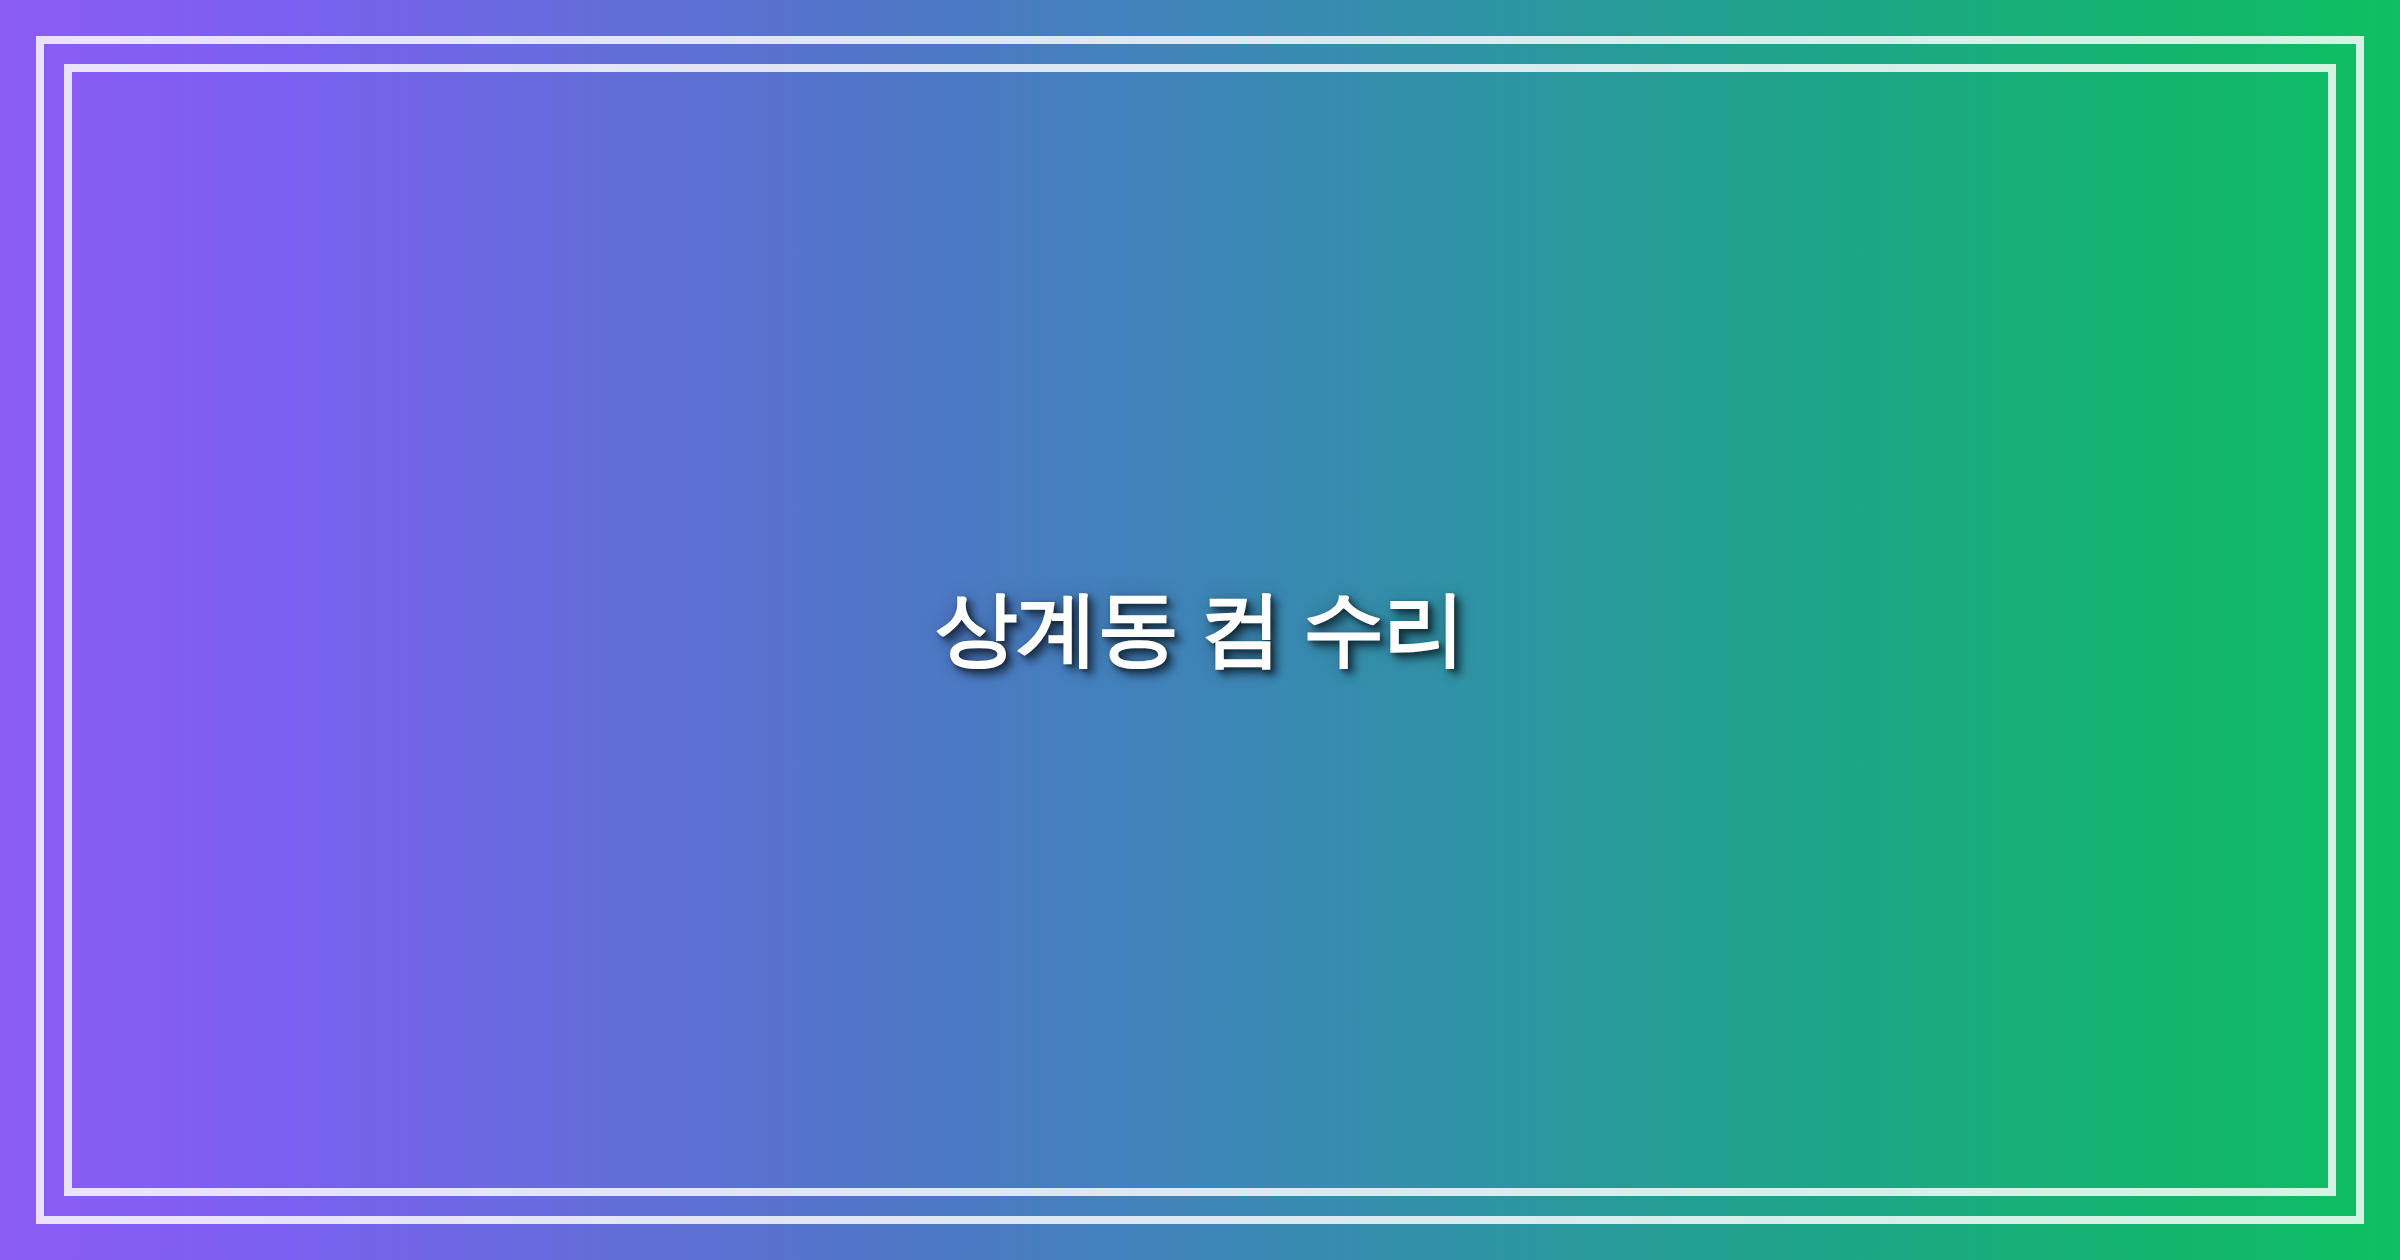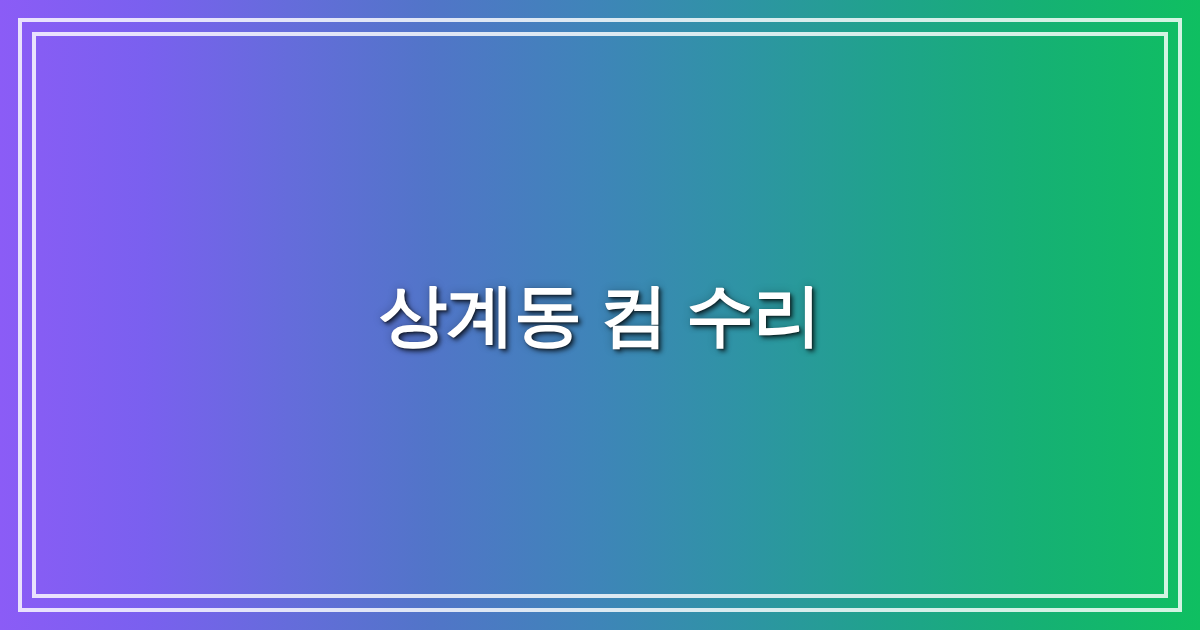--- a/index.html
+++ b/index.html
@@ -76,21 +76,21 @@
     justify-content: center;
   }
 
   .headline {
     margin: 0;
     width: 100%;
     text-align: center;
     color: #ffffff;
     font-family: "Liberation Sans", "DejaVu Sans", sans-serif;
     font-weight: 700;
-    font-size: 68px;
+    font-size: 41px;
     line-height: 1.26;
     letter-spacing: -0.5px;
     word-break: keep-all;
     text-shadow:
        3px  3px 4px rgba(0, 0, 0, 0.55),
        1px  1px 2px rgba(0, 0, 0, 0.45),
        0    0   10px rgba(0, 0, 0, 0.22);
   }
 
   .headline .line {

